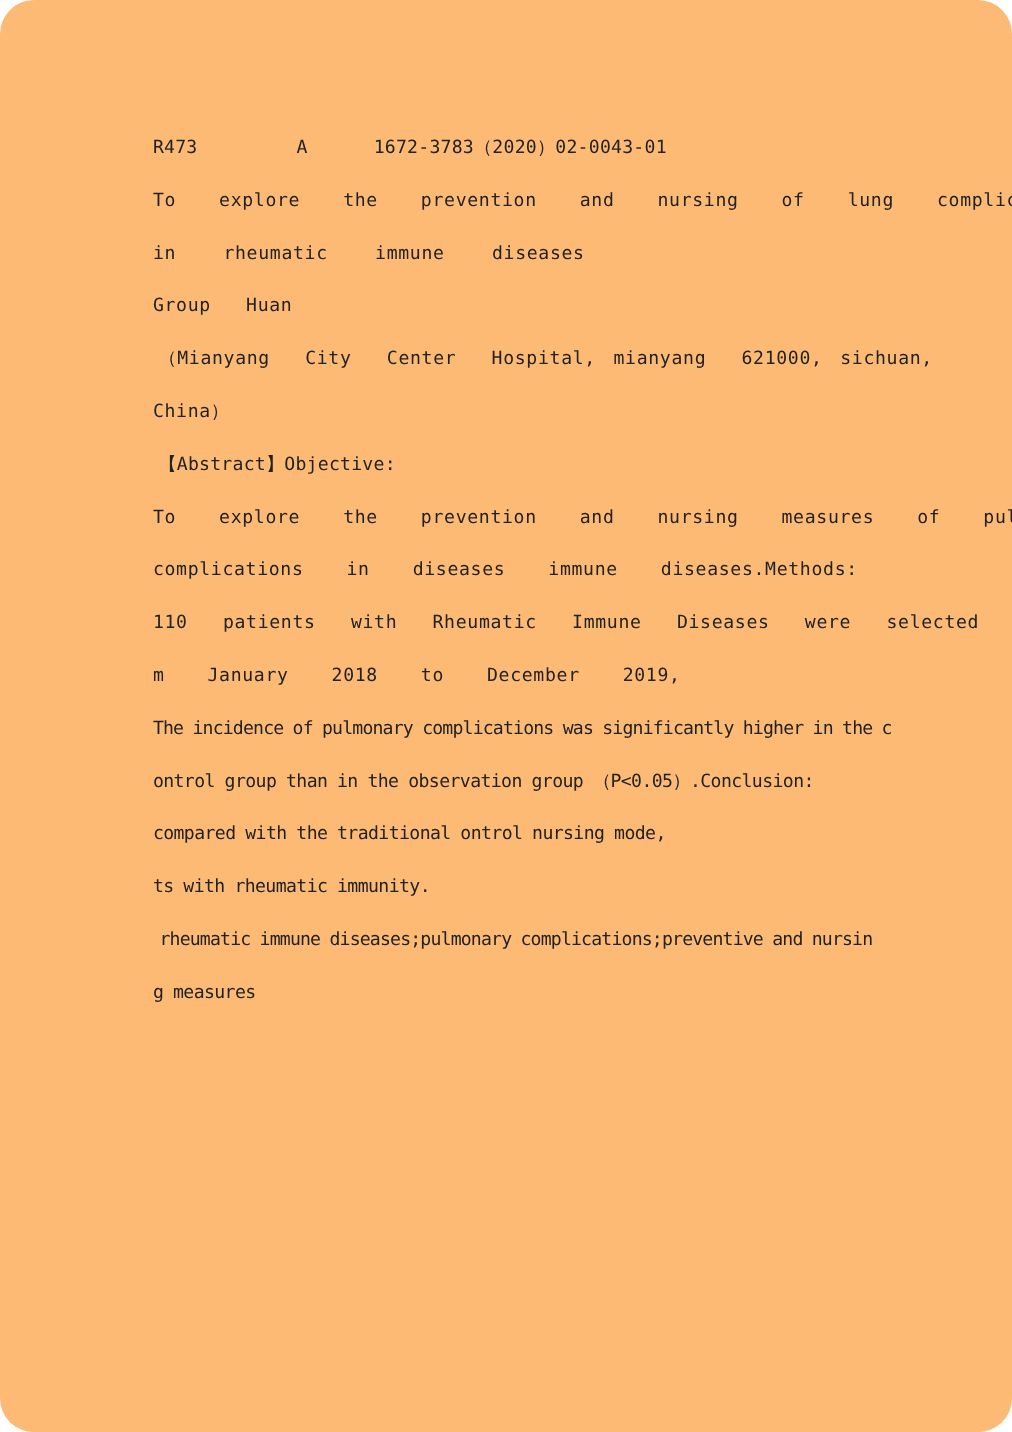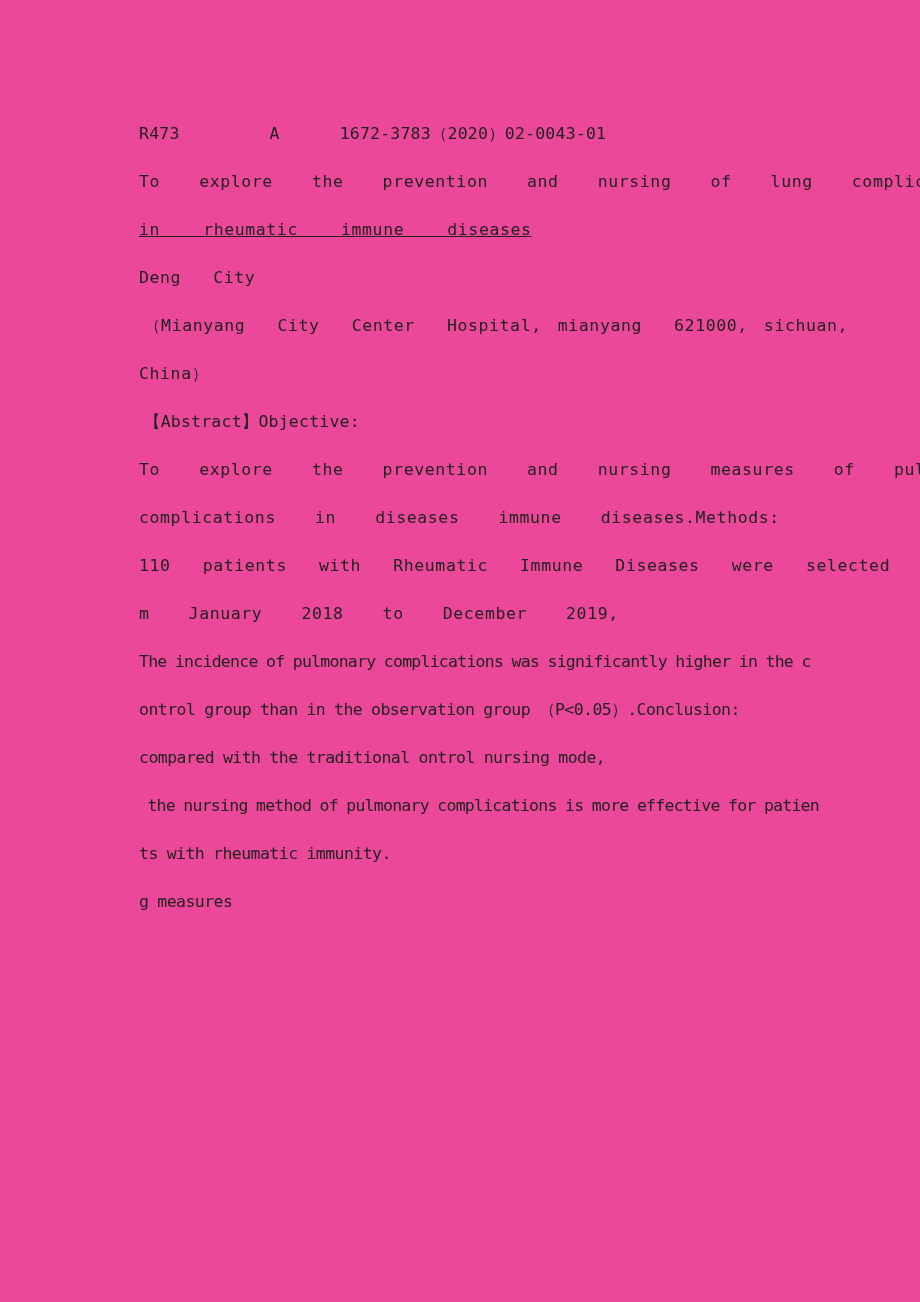--- a/index.html
+++ b/index.html
@@ -15,21 +15,22 @@
     overflow: hidden;
     font-family: "DejaVu Sans Mono", "Liberation Mono", monospace;
     color: #1a1a1a;
     -webkit-font-smoothing: antialiased;
   }
 
   
   #page {
     position: absolute;
     inset: 0;
-    background: #ec4899;
+    background: #fdba74;
+    border-radius: 31px;
   }
 
   
   #textblock {
     position: absolute;
     left: 139px;
     top: 110px;
     width: 660px;
   }
 
@@ -37,21 +38,20 @@
     font-size: 16.5px;
     line-height: 48px;
     height: 48px;
     white-space: pre;
     color: #222222;
     letter-spacing: 0.2px;
   }
   .wide-xl {
     letter-spacing: 0.6px;
     word-spacing: 11px;
-    text-decoration: underline;
   }
   .wide-l {
     letter-spacing: 0.6px;
     word-spacing: 9px;
   }
   .wide-m {
     letter-spacing: 0.6px;
     word-spacing: 5.5px;
   }
 
@@ -73,34 +73,34 @@
 
 <div id="page">
 
   <div id="textblock">
 
     <div class="ln"><span>R473</span><span style="display:inline-block;width:90px"></span><span>A</span><span style="display:inline-block;width:60px"></span><span>1672-3783（2020）02-0043-01</span></div>
 
     <div class="ln wide-l">To  explore  the  prevention  and  nursing  of  lung  complications</div>
     <div class="ln wide-xl">in  rheumatic  immune  diseases</div>
 
-    <div class="ln wide-m">Deng  City</div>
+    <div class="ln wide-m">Group  Huan</div>
 
     <div class="ln wide-m indent-sm">（Mianyang  City  Center  Hospital, mianyang  621000, sichuan,</div>
     <div class="ln wide-m">China）</div>
 
     <div class="ln indent-sm">【Abstract】Objective:</div>
 
     <div class="ln wide-l">To  explore  the  prevention  and  nursing  measures  of  pulmonary</div>
     <div class="ln wide-l">complications  in  diseases  immune  diseases.Methods:</div>
     <div class="ln wide-m">110  patients  with  Rheumatic  Immune  Diseases  were  selected  fro</div>
     <div class="ln wide-l">m  January  2018  to  December  2019,</div>
     <div class="ln tight2">The incidence of pulmonary complications was significantly higher in the c</div>
     <div class="ln tight">ontrol group than in the observation group （P&lt;0.05）.Conclusion:</div>
     <div class="ln tight">compared with the traditional ontrol nursing mode,</div>
-    <div class="ln tight2"> the nursing method of pulmonary complications is more effective for patien</div>
     <div class="ln tight">ts with rheumatic immunity.</div>
 
 
+    <div class="ln tight2">rheumatic immune diseases;pulmonary complications;preventive and nursin</div>
     <div class="ln tight">g measures</div>
 
   </div>
 </div>
 
 </body></html>

